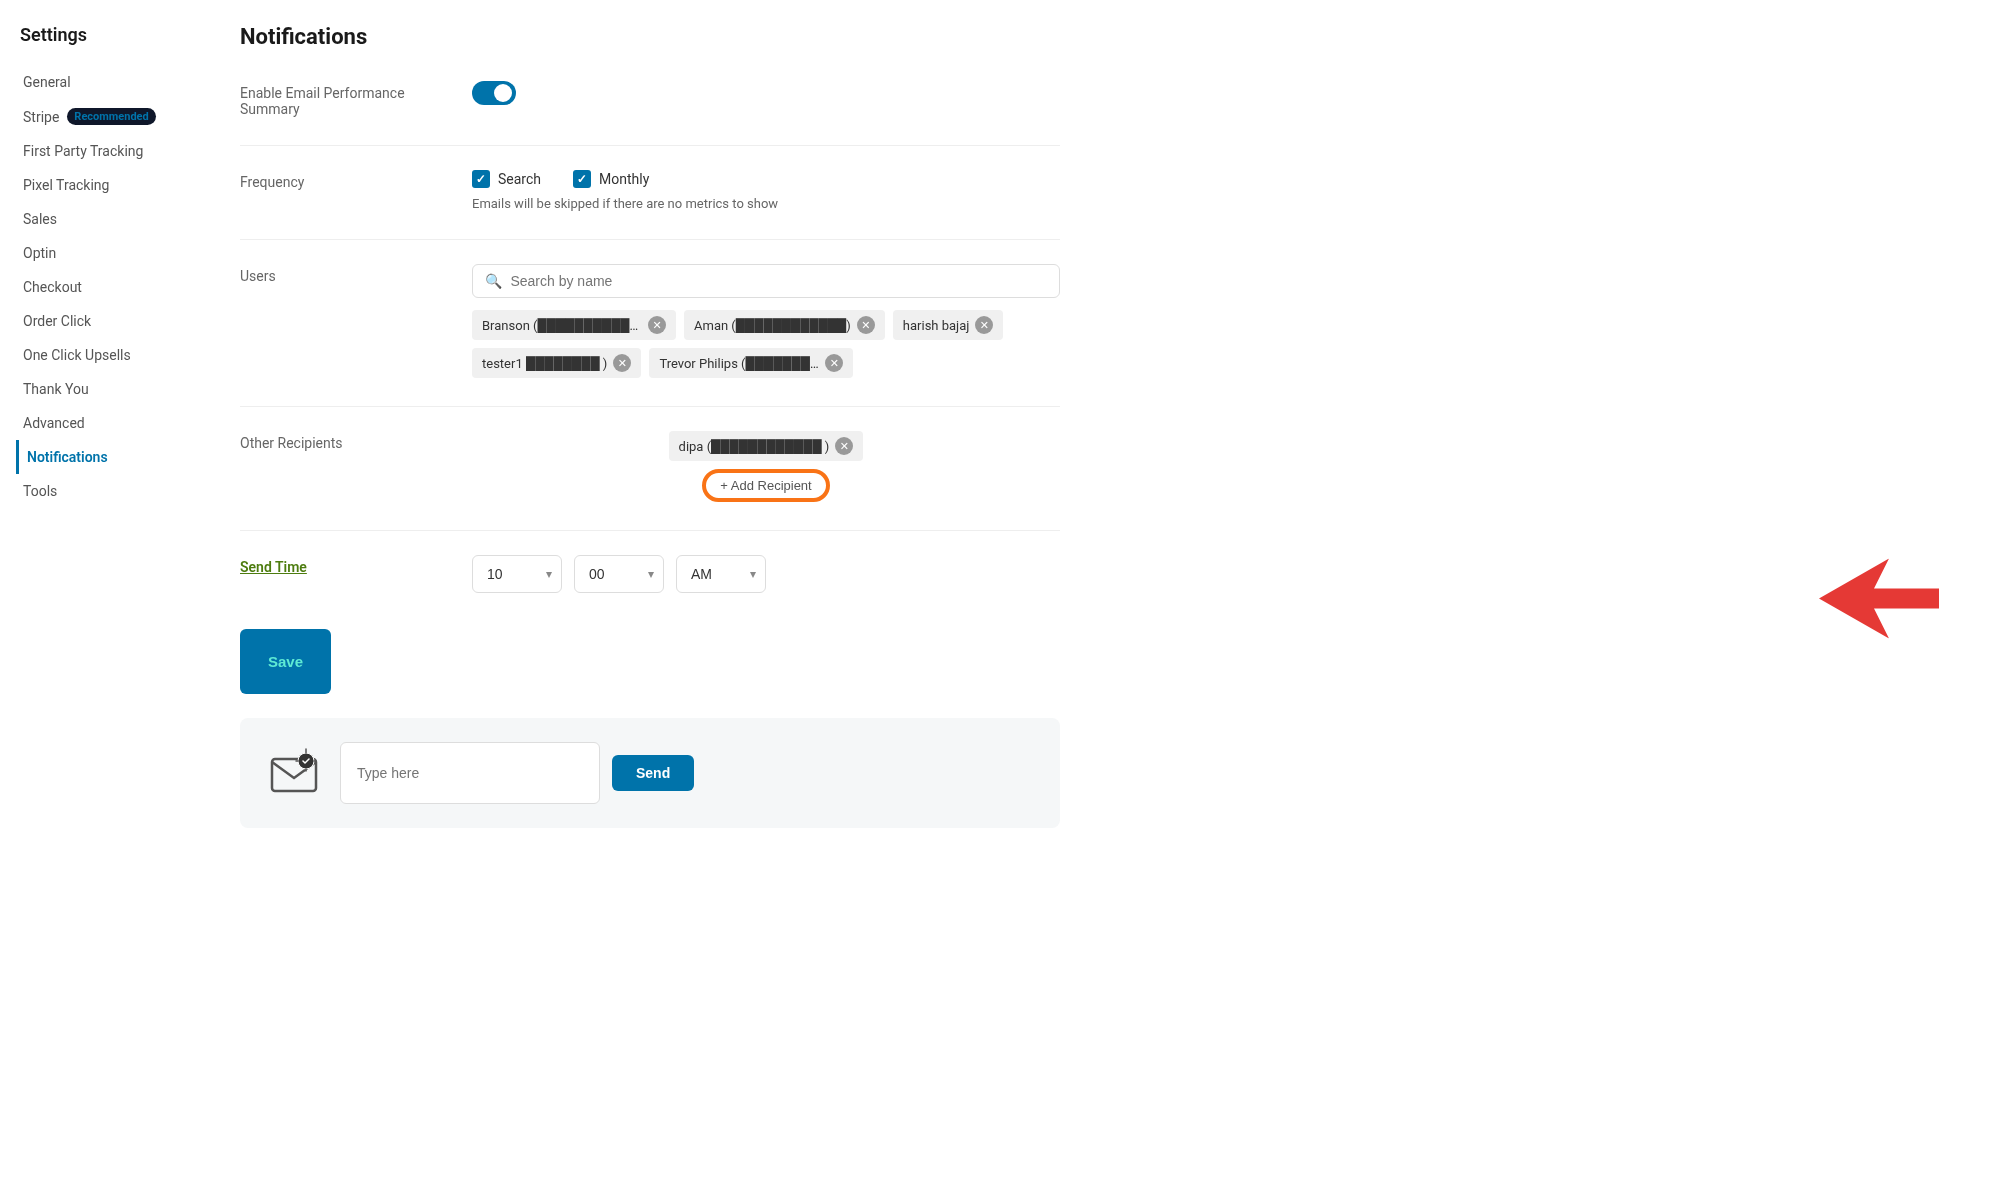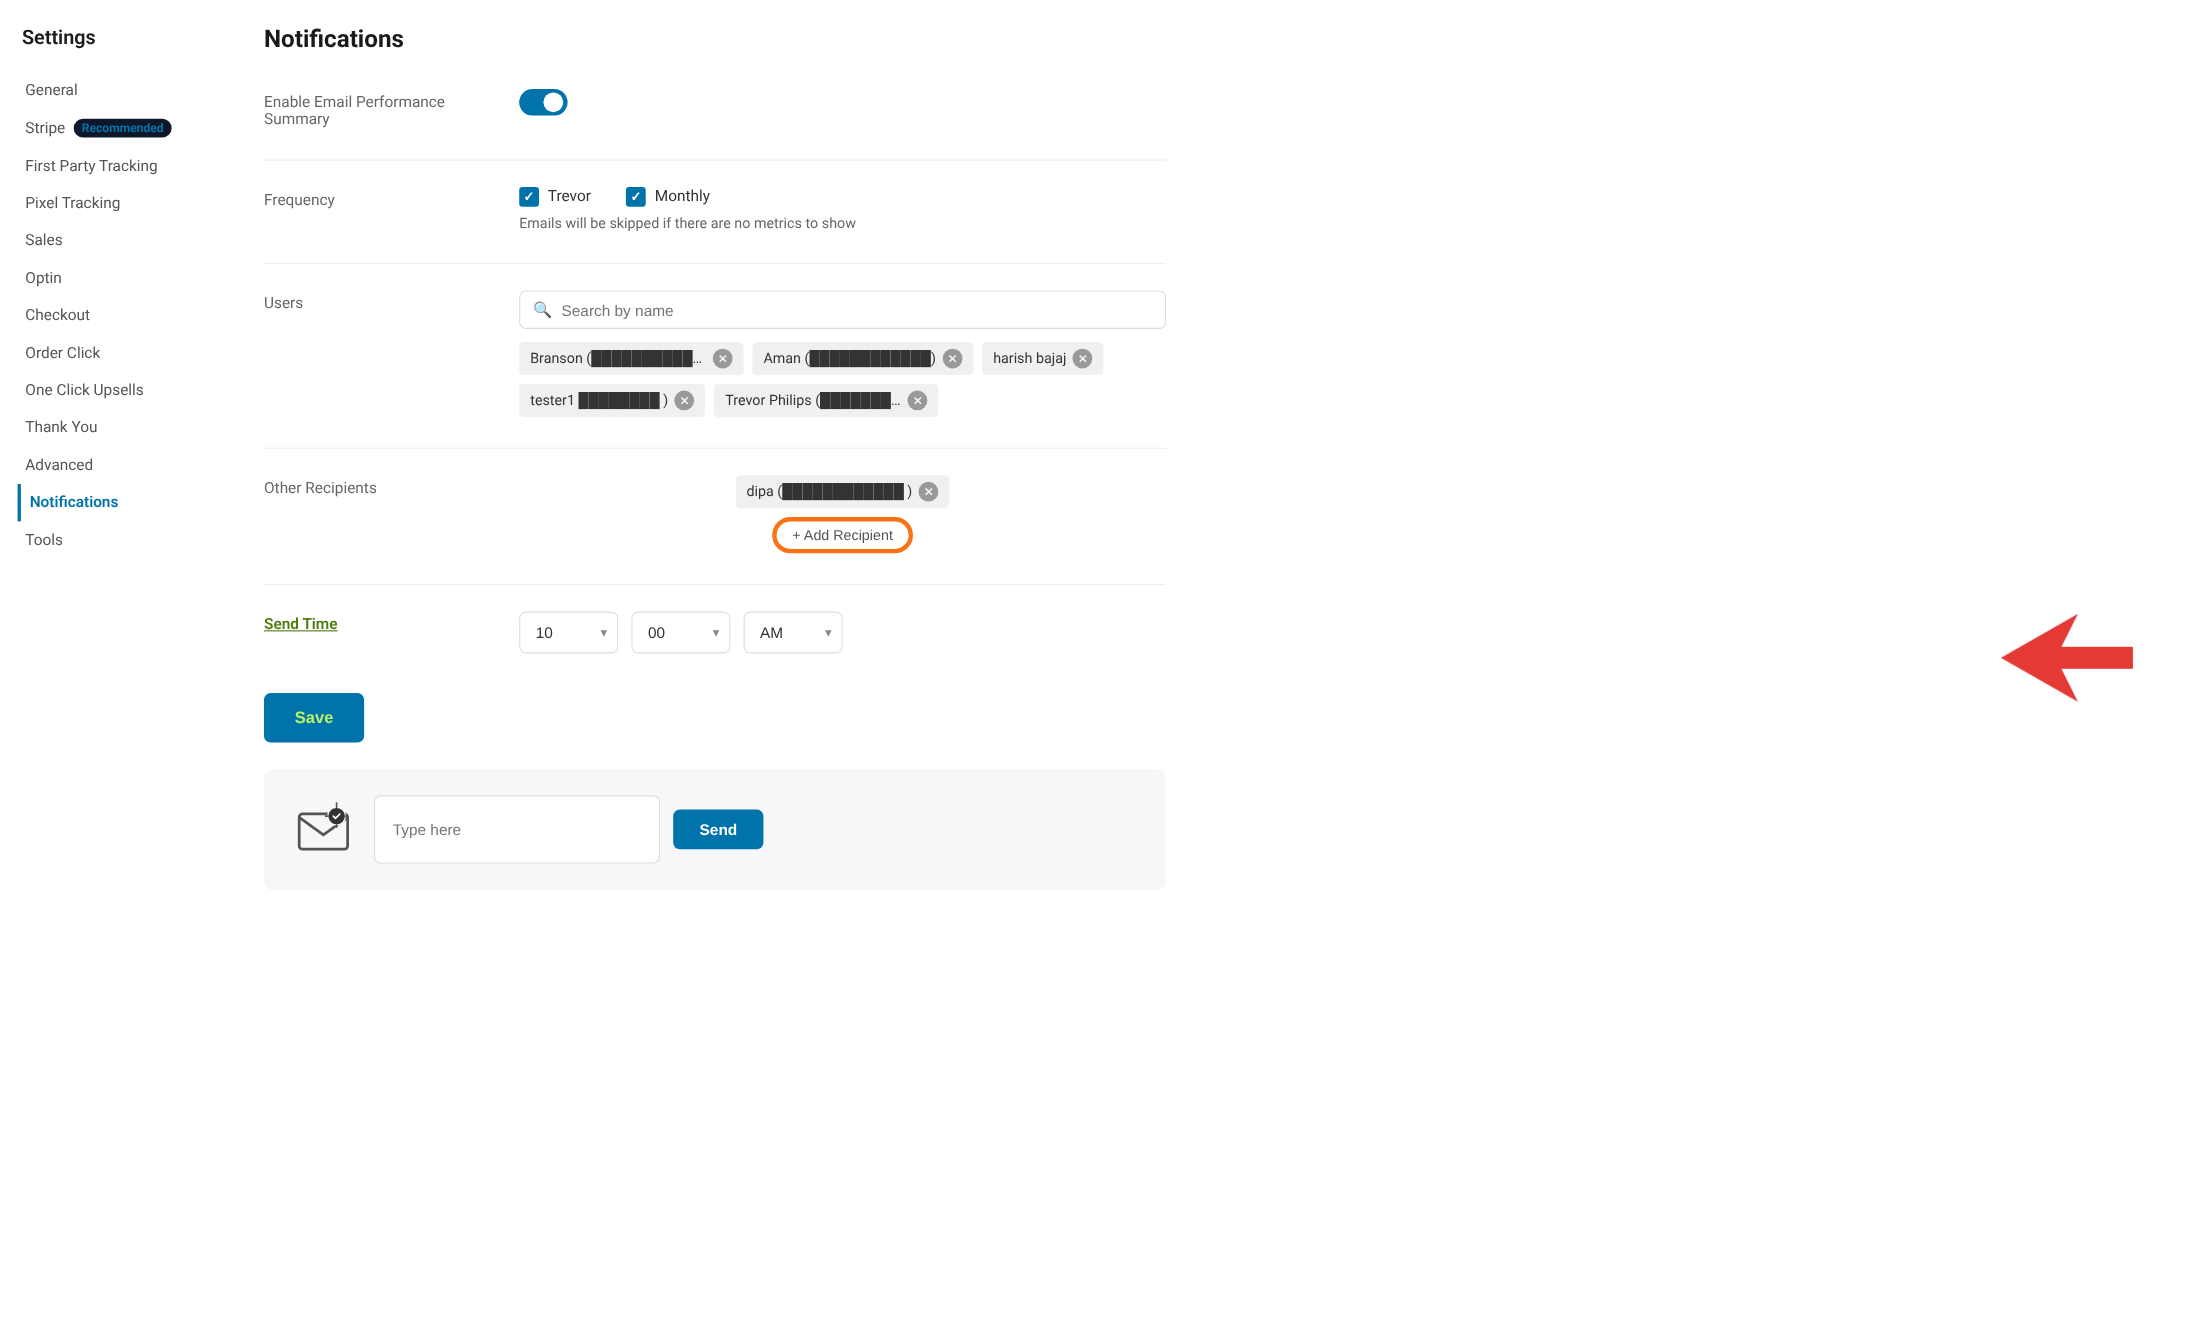--- a/index.html
+++ b/index.html
@@ -247,24 +247,24 @@
       right: 10px;
       top: 50%;
       transform: translateY(-50%);
       color: #888;
       pointer-events: none;
       font-size: 12px;
     }
     
     .save-btn {
       background: #0073aa;
-      color: #bef264;
+      color: #5eead4;
       border: none;
       border-radius: 6px;
-      padding: 14px 28px;
+      padding: 24px 28px;
       font-size: 15px;
       font-weight: 600;
       cursor: pointer;
       margin-top: 8px;
     }
     
     .test-card {
       background: #f5f7f8;
       border-radius: 8px;
       padding: 24px 28px;
@@ -395,21 +395,21 @@
 
     <hr class="divider">
 
     
     <div class="section-row">
       <div class="section-label">Frequency</div>
       <div class="section-content">
         <div class="freq-row">
           <div class="freq-item">
             <div class="checkbox-custom"></div>
-            <span>Trevor</span>
+            <span>Search</span>
           </div>
           <div class="freq-item">
             <div class="checkbox-custom"></div>
             <span>Monthly</span>
           </div>
         </div>
         <div class="freq-hint">Emails will be skipped if there are no metrics to show</div>
       </div>
     </div>
 

